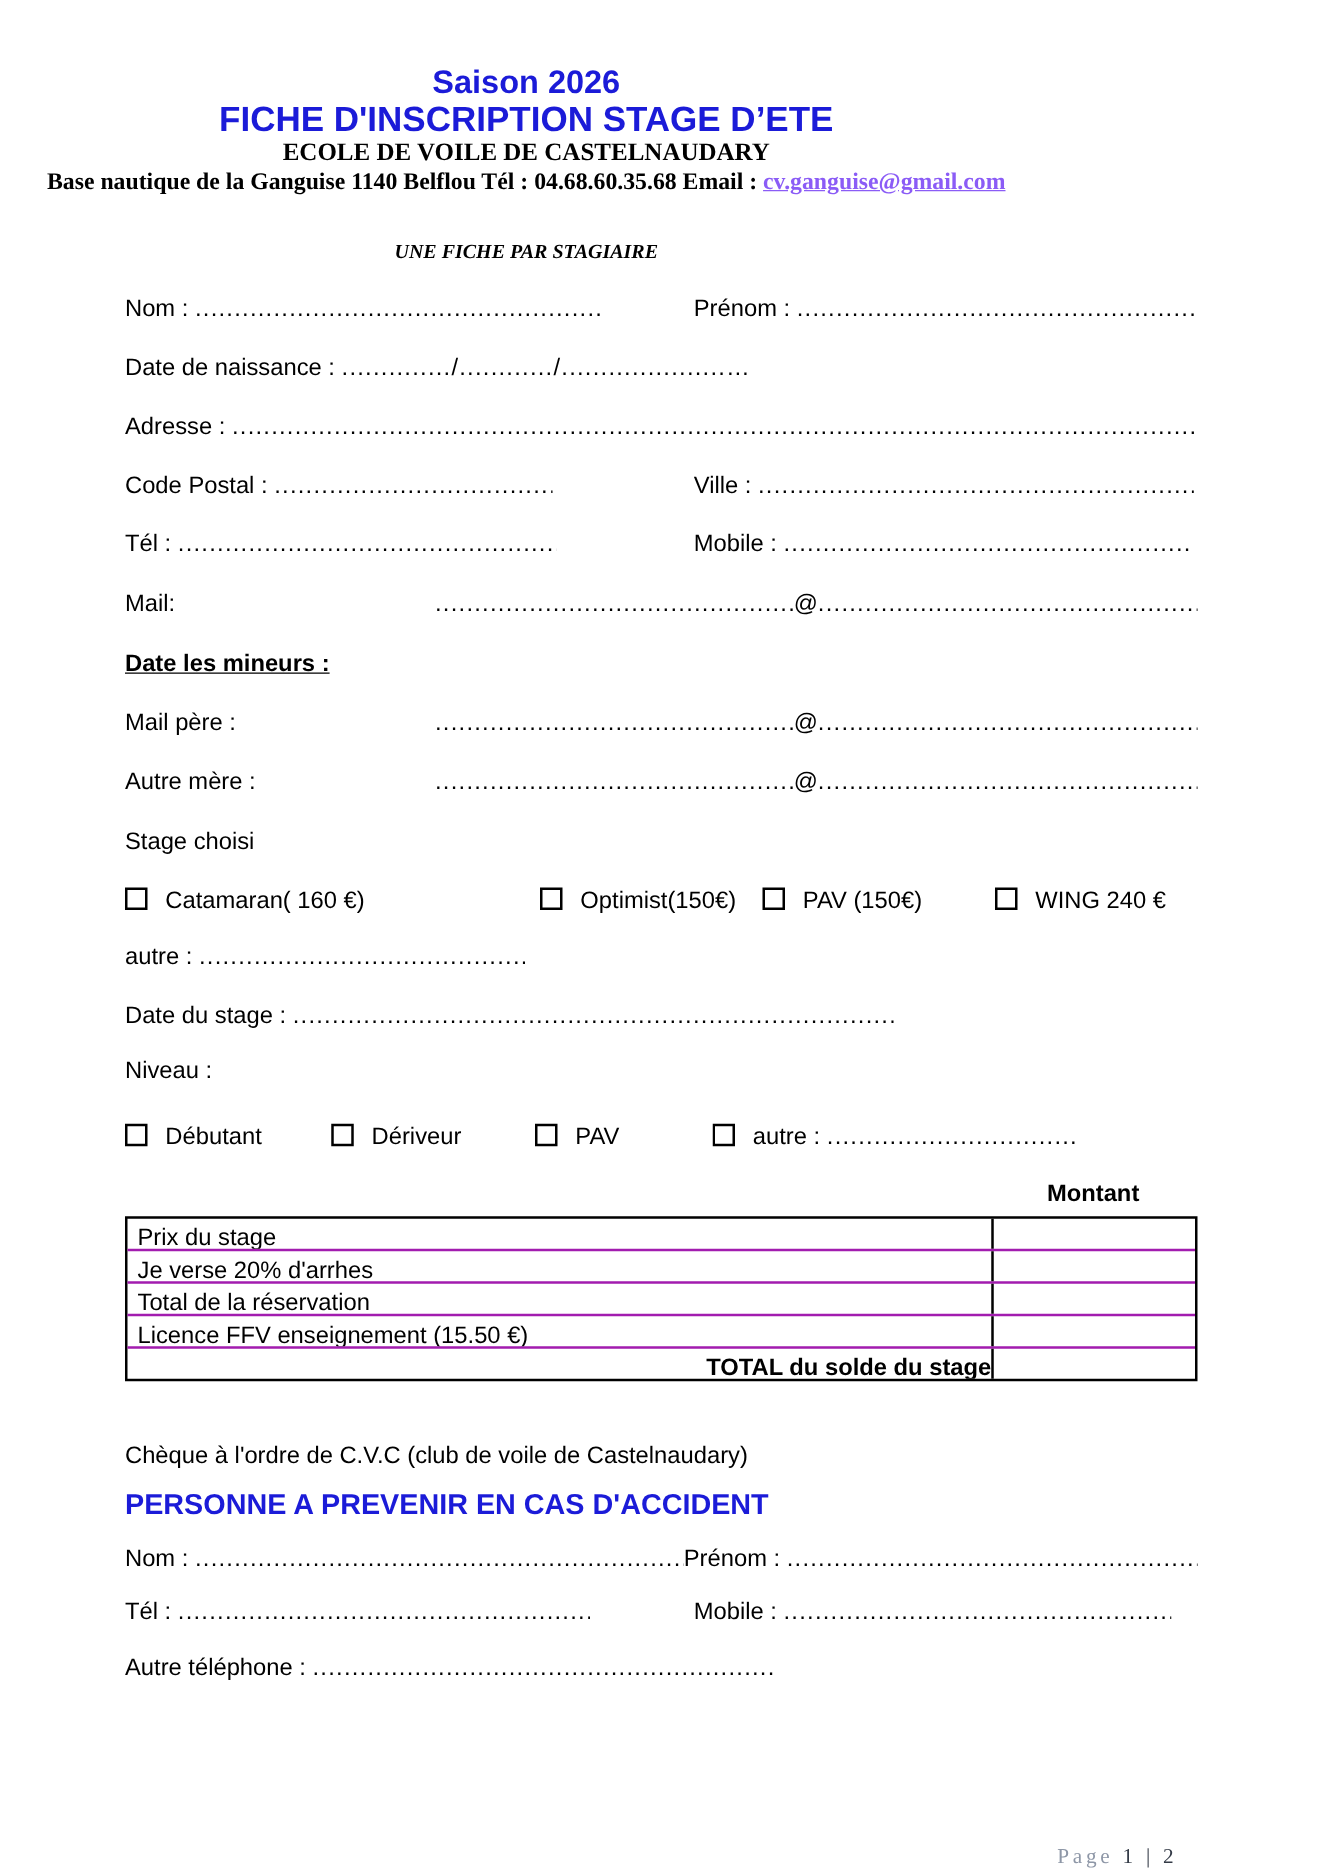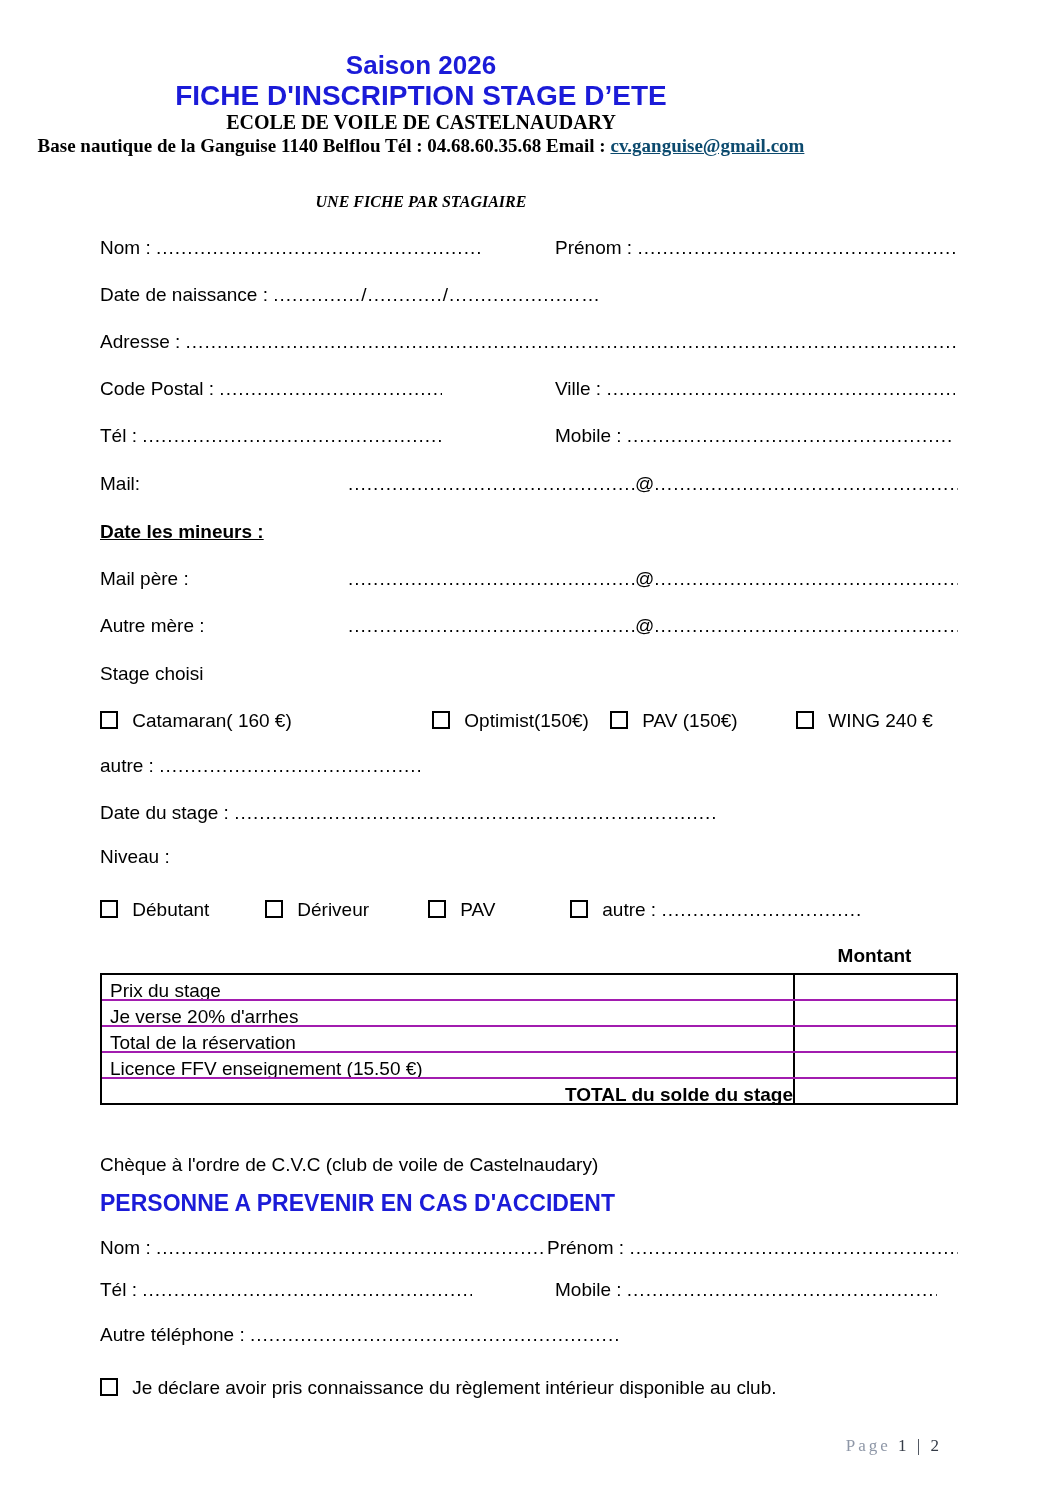--- a/index.html
+++ b/index.html
@@ -5,21 +5,21 @@
   html,body{margin:0;padding:0;background:#ffffff;}
   .page{position:relative;width:1058px;height:1497px;background:#ffffff;color:#000;
         font-family:"Liberation Sans",sans-serif;font-size:19px;line-height:23px;overflow:hidden;}
   .abs{position:absolute;white-space:nowrap;}
   .clip{overflow:hidden;}
   .center{left:0;width:842px;text-align:center;}
   .serif{font-family:"Liberation Serif",serif;}
   .b{font-weight:700;}
   .u{text-decoration:underline;}
   .blue{color:#1b1bd8;}
-  .link{color:#0c4a6e;text-decoration:underline;cursor:pointer;}
+  .link{color:#8b5cf6;text-decoration:underline;cursor:pointer;}
   .season{font-size:26px;line-height:30px;}
   .title{font-size:28px;line-height:32px;}
   .school{font-size:20px;}
   .baseline2{font-size:19px;}
   .onesheet{font-size:16px;font-style:italic;}
   .fill{letter-spacing:1px;}
   .dotsL{display:inline-block;overflow:hidden;height:23px;vertical-align:bottom;white-space:nowrap;letter-spacing:1px;}
   .cb{display:inline-block;width:14px;height:14px;border:2px solid #000;margin-right:9px;
       vertical-align:-2px;background:#fff;}
   .tbl{position:absolute;left:100px;top:973px;width:854px;border:2px solid #000;background:#fff;}
@@ -195,22 +195,18 @@
   <div class="abs clip" style="left:555px;top:1278px;width:382px">
     <span>Mobile :</span>
     <span class="fill">......................................................................................................................................................................................................................................</span>
   </div>
 
   <div class="abs clip" style="left:100px;top:1323px;width:520px">
     <span>Autre téléphone :</span>
     <span class="fill">......................................................................................................................................................................................................................................</span>
   </div>
 
-  <div class="abs" style="left:100px;top:1376px">
-    <span class="cb"></span>
-    <span>Je déclare avoir pris connaissance du règlement intérieur disponible au club.</span>
-  </div>
-
-  <div class="abs footer" style="right:116px;top:1434px">
+
+  <div class="abs footer" style="right:116px;top:1473px">
     <span class="pw">Page </span><span class="pn">1 | 2</span>
   </div>
 
 </div>
 
 </body></html>

